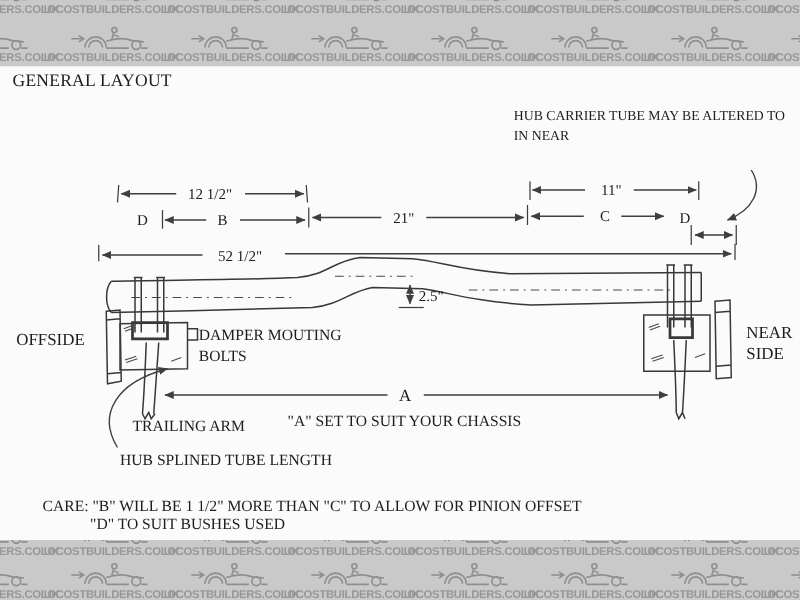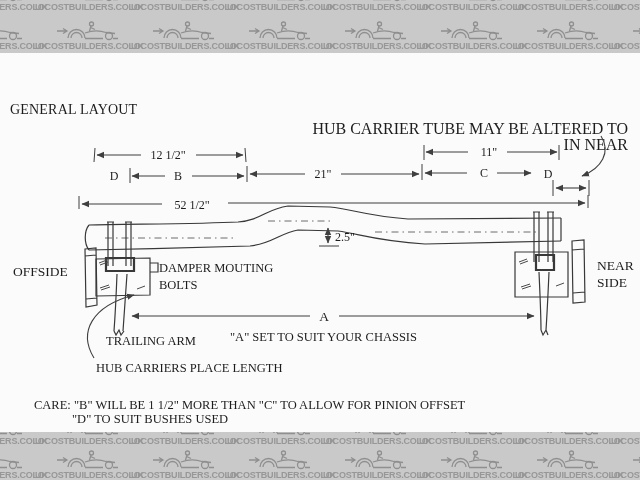--- a/index.html
+++ b/index.html
@@ -8,22 +8,22 @@
   
   .banner{position:absolute;left:0;width:640px;overflow:hidden;background:#c9c9c9;}
   .banner.top{top:0;height:53px;}
   .banner.bottom{top:432px;height:48px;}
   .wm-row{position:absolute;left:-56px;display:flex;}
   .tile{flex:0 0 96px;width:96px;display:flex;flex-direction:column;align-items:center;}
   .wm-text{font-family:"Liberation Sans",sans-serif;font-weight:bold;font-size:9px;
            letter-spacing:-0.2px;color:#979797;white-space:nowrap;}
   svg.car{width:64px;height:22px;display:block;}
   
-  .title{position:absolute;left:10px;top:57px;font-size:14px;line-height:17px;letter-spacing:.2px;margin-top:44px;}
-  .note-right{position:absolute;right:12px;top:86px;text-align:right;font-size:16px;line-height:15.5px;margin-top:35px;}
+  .title{position:absolute;left:10px;top:57px;font-size:14px;line-height:17px;letter-spacing:.2px;}
+  .note-right{position:absolute;right:12px;top:86px;font-size:11px;line-height:15.5px;}
   .hub-note{position:absolute;left:96px;top:361px;font-size:12.5px;line-height:14.5px;}
   .care{position:absolute;left:34px;top:399px;font-size:12.5px;line-height:13.5px;}
   .care .l2{padding-left:38px;}
   
   .diagram{position:absolute;left:0;top:0;width:640px;height:480px;}
   .diagram text{font-family:"Liberation Serif",serif;font-size:12px;fill:#1c1c1c;}
   .diagram text.t13{font-size:13.5px;}
   .diagram text.t12{font-size:12.5px;}
   .ln{stroke:#3f3f3f;stroke-width:1.1;fill:none;}
   .tk{stroke:#3f3f3f;stroke-width:1;fill:none;}
@@ -634,21 +634,21 @@
     <text x="13" y="276" class="t13">OFFSIDE</text>
     <text x="597" y="270" class="t13">NEAR</text>
     <text x="597" y="287" class="t13">SIDE</text>
     <text x="159" y="272" class="t12">DAMPER MOUTING</text>
     <text x="159" y="289" class="t12">BOLTS</text>
     <text x="106" y="345" class="t12">TRAILING ARM</text>
     <text x="230" y="341" class="t12">"A" SET TO SUIT YOUR CHASSIS</text>
   </svg>
 
   <div class="hub-note">
-    <div>HUB CARRIERS PLACE LENGTH</div>
+    <div>HUB SPLINED TUBE LENGTH</div>
   </div>
 
   <div class="care">
     <div>CARE: "B" WILL BE 1 1/2" MORE THAN "C" TO ALLOW FOR PINION OFFSET</div>
     <div class="l2">"D" TO SUIT BUSHES USED</div>
   </div>
 
 </div>
 
 </body></html>

